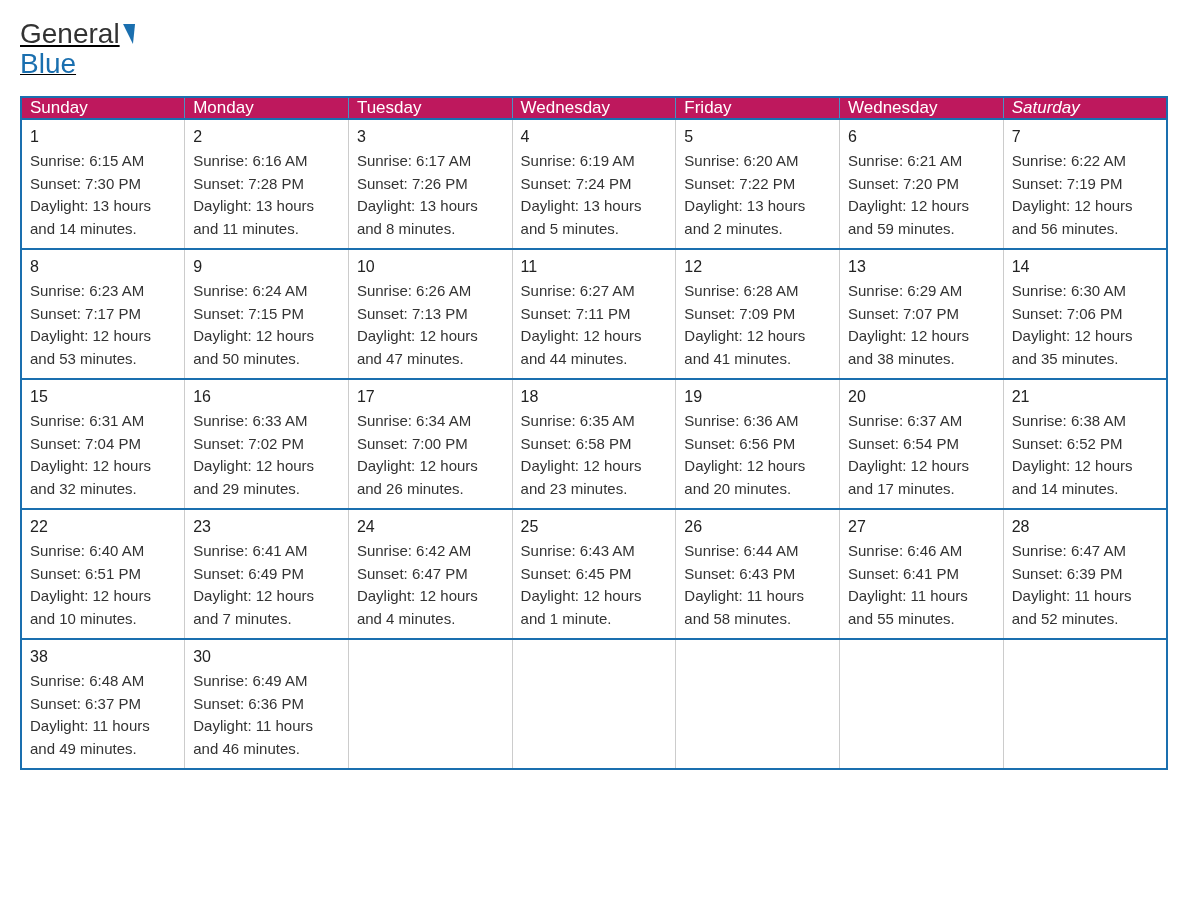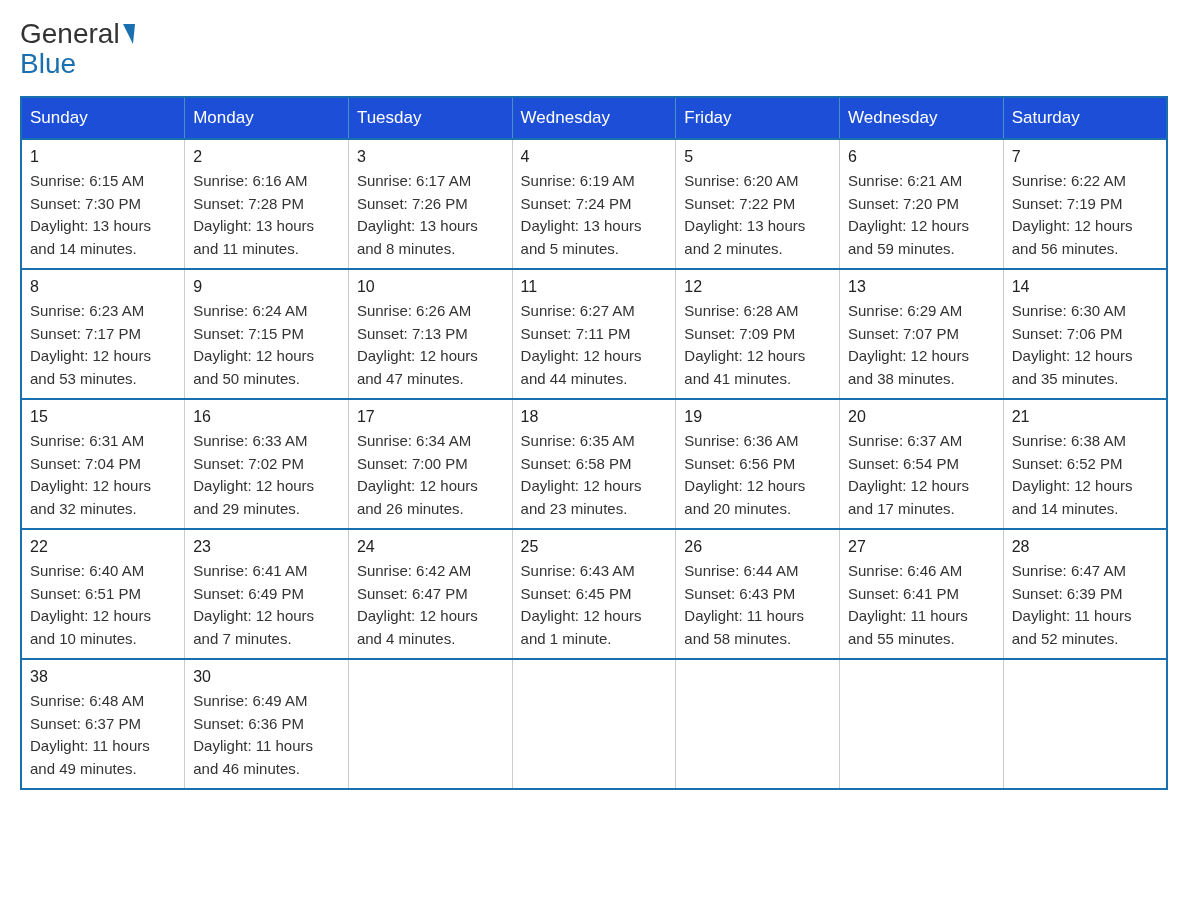--- a/index.html
+++ b/index.html
@@ -8,20 +8,21 @@
       background: #fff;
       padding: 20px;
       width: 1188px;
       min-height: 918px;
     }
     .header {
       display: flex;
       justify-content: space-between;
       align-items: flex-start;
       margin-bottom: 16px;
+      text-decoration: underline;
     }
     .logo {
       display: flex;
       flex-direction: column;
       align-items: flex-start;
     }
     .title-block {
       text-align: right;
     }
     .month-title {
@@ -34,30 +35,31 @@
       font-size: 22px;
       color: #444;
       margin-top: 4px;
     }
     .calendar {
       width: 100%;
       border-collapse: collapse;
       border: 2px solid #1a6faf;
     }
     .calendar thead tr th {
-      background-color: #1d4ed8;
+      background-color: #be185d;
       color: #fff;
-      padding: 10px 8px;
+      padding: 0 8px;
       font-size: 17px;
       font-weight: normal;
       text-align: left;
       border-right: 1px solid #4a90c4;
     }
     .calendar thead tr th:last-child {
       border-right: none;
+      font-style: italic;
     }
     .calendar tbody tr td {
       vertical-align: top;
       padding: 8px 8px;
       border-top: 2px solid #1a6faf;
       border-right: 1px solid #ccc;
       font-size: 13px;
       color: #333;
       width: 14.28%;
       min-height: 100px;

